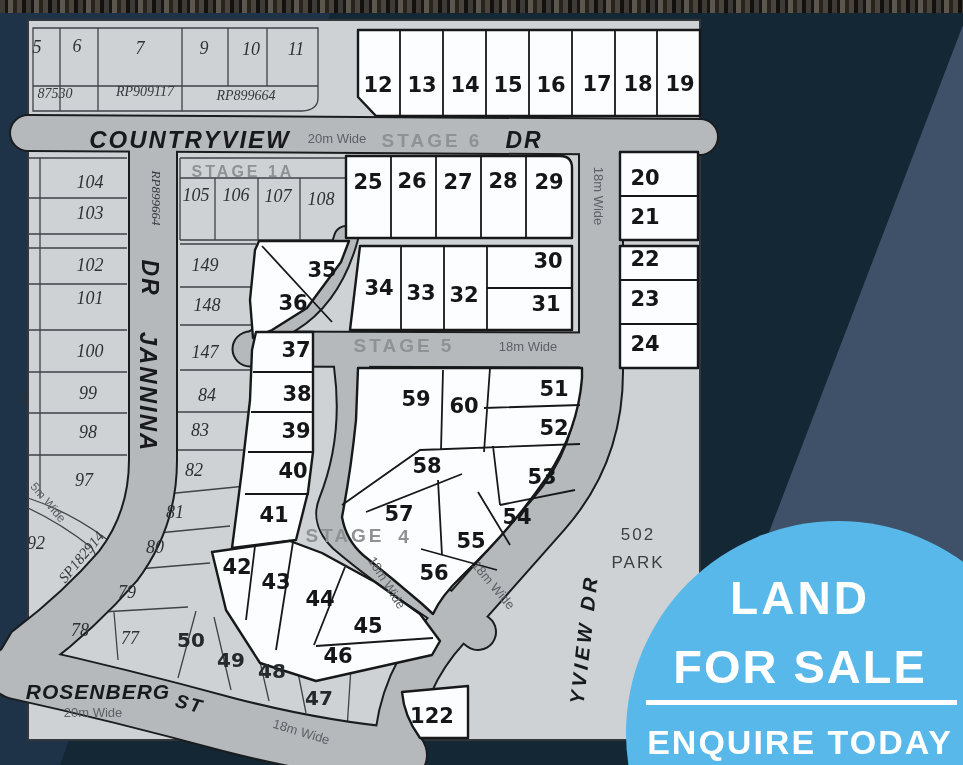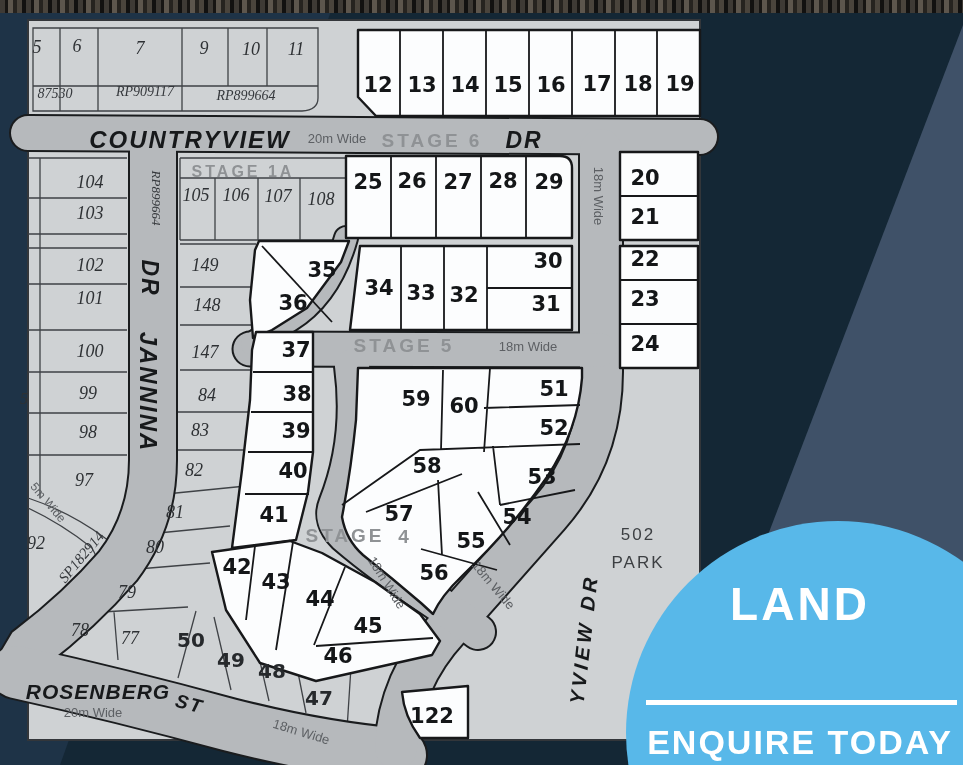--- a/index.html
+++ b/index.html
@@ -17,21 +17,21 @@
   .t-plan{font-family:"Liberation Serif",serif;font-style:italic;font-size:14px;fill:#35383c;text-anchor:middle;}
   .t-park{font-family:"Liberation Sans",sans-serif;font-size:17px;fill:#3c3f42;text-anchor:middle;letter-spacing:2px;}
   .gline{stroke:#3f4246;stroke-width:1.3;fill:none;}
   .roadc{stroke:#1a1c1e;fill:none;stroke-linecap:round;}
   .roadf{stroke:#b6b9bc;fill:none;stroke-linecap:round;}
   .wblock{fill:#fcfdfe;stroke:#17181a;stroke-width:2.4;stroke-linejoin:round;}
   .wdiv{stroke:#17181a;stroke-width:1.8;fill:none;}
   
   #badge{position:absolute;left:626px;top:521px;width:424px;height:424px;border-radius:50%;background:#58b8e9;}
   #badge .bl{position:absolute;left:174px;transform:translateX(-50%);color:#ffffff;font-weight:bold;white-space:nowrap;}
-  #badge .l1{top:56px;font-size:46px;letter-spacing:3px;}
+  #badge .l1{top:50px;font-size:46px;letter-spacing:3px;}
   #badge .l2{top:118px;font-size:47px;letter-spacing:2px;}
   #badge .rule{position:absolute;left:20px;top:179px;width:311px;height:5px;background:#ffffff;}
   #badge .l3{top:202px;font-size:34px;letter-spacing:2px;}
 </style>
 </head>
 <body>
 
 <div id="page">
 
 <svg id="mapsvg" width="963" height="765" viewBox="0 0 963 765">
@@ -225,17 +225,18 @@
     <text class="t-white" x="416" y="406">59</text>
     <text class="t-white" x="464" y="413">60</text>
     <text class="t-white" x="432" y="723">122</text>
   </g>
 </svg>
 
 <div id="texture"></div>
 
 <div id="badge">
   <div class="bl l1">LAND</div>
+  <div class="bl l2">FOR SALE</div>
   <div class="rule"></div>
   <div class="bl l3">ENQUIRE TODAY</div>
 </div>
 
 </div>
 
 </body></html>

